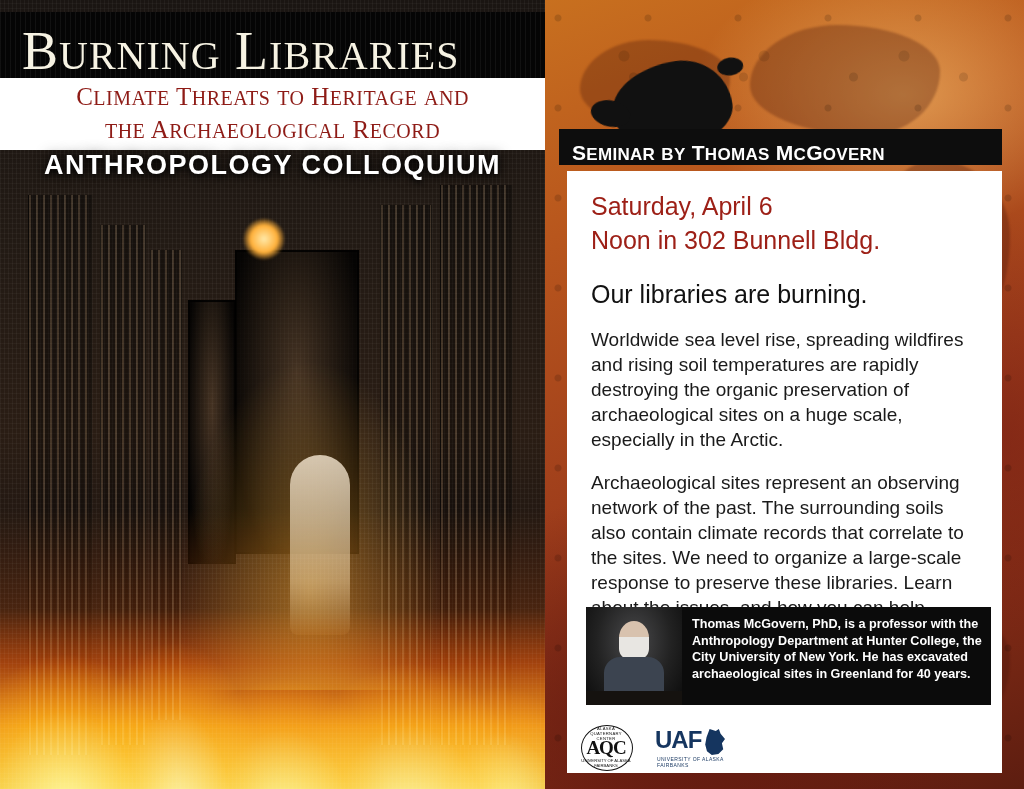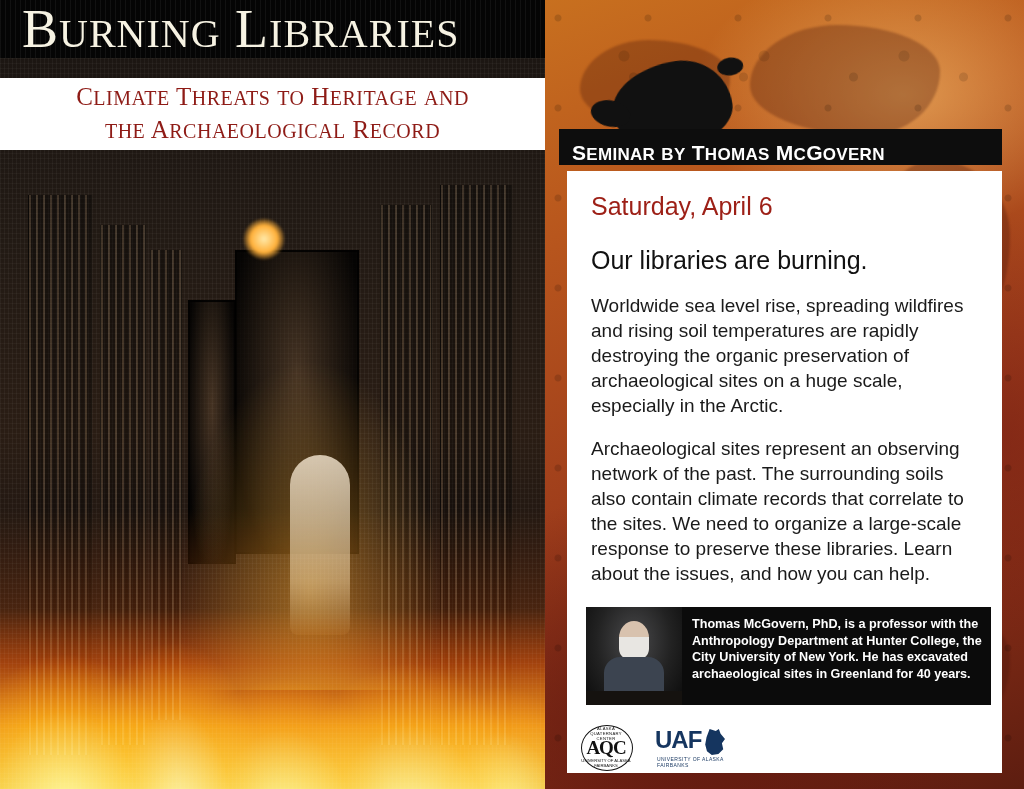--- a/index.html
+++ b/index.html
@@ -122,22 +122,22 @@
     position: absolute;
     left: 180px; top: 360px;
     width: 260px; height: 330px;
     background: radial-gradient(ellipse at 50% 70%, rgba(255,170,40,.45), rgba(255,120,0,0) 70%);
     mix-blend-mode: screen;
   }
 
   
   .title-band {
     position: absolute;
-    left: 0; top: 0;
-    width: 545px; height: 58px;
+    left: 0; top: 12px;
+    width: 545px; height: 78px;
     background: #050505;
     display: flex;
     align-items: center;
   }
   .title-band .texture {
     position: absolute; inset: 0;
     background-image: repeating-linear-gradient(90deg, rgba(255,255,255,.05) 0 1px, transparent 1px 5px);
   }
   .main-title {
     position: relative;
@@ -408,28 +408,30 @@
   <div class="title-band">
     <div class="texture"></div>
     <div class="main-title"><span class="sc">B</span><span class="lc">U</span><span class="lc">R</span><span class="lc">N</span><span class="lc">I</span><span class="lc">N</span><span class="lc">G</span><span class="sc"> </span><span class="sc">L</span><span class="lc">I</span><span class="lc">B</span><span class="lc">R</span><span class="lc">A</span><span class="lc">R</span><span class="lc">I</span><span class="lc">E</span><span class="lc">S</span></div>
   </div>
 
   <div class="subtitle-band">
     <div class="subtitle-line"><span class="sc">C</span><span class="lc">L</span><span class="lc">I</span><span class="lc">M</span><span class="lc">A</span><span class="lc">T</span><span class="lc">E</span><span class="sc"> </span><span class="sc">T</span><span class="lc">H</span><span class="lc">R</span><span class="lc">E</span><span class="lc">A</span><span class="lc">T</span><span class="lc">S</span><span class="sc"> </span><span class="lc">T</span><span class="lc">O</span><span class="sc"> </span><span class="sc">H</span><span class="lc">E</span><span class="lc">R</span><span class="lc">I</span><span class="lc">T</span><span class="lc">A</span><span class="lc">G</span><span class="lc">E</span><span class="sc"> </span><span class="lc">A</span><span class="lc">N</span><span class="lc">D</span></div>
     <div class="subtitle-line"><span class="lc">T</span><span class="lc">H</span><span class="lc">E</span><span class="sc"> </span><span class="sc">A</span><span class="lc">R</span><span class="lc">C</span><span class="lc">H</span><span class="lc">A</span><span class="lc">E</span><span class="lc">O</span><span class="lc">L</span><span class="lc">O</span><span class="lc">G</span><span class="lc">I</span><span class="lc">C</span><span class="lc">A</span><span class="lc">L</span><span class="sc"> </span><span class="sc">R</span><span class="lc">E</span><span class="lc">C</span><span class="lc">O</span><span class="lc">R</span><span class="lc">D</span></div>
   </div>
 
+  <div class="colloquium">Anthropology Colloquium</div>
 
   <div class="ink-splash"></div>
   <div class="seminar-band">
     <div class="seminar-text"><span class="sc">S</span><span class="lc">E</span><span class="lc">M</span><span class="lc">I</span><span class="lc">N</span><span class="lc">A</span><span class="lc">R</span><span class="sc"> </span><span class="lc">B</span><span class="lc">Y</span><span class="sc"> </span><span class="sc">T</span><span class="lc">H</span><span class="lc">O</span><span class="lc">M</span><span class="lc">A</span><span class="lc">S</span><span class="sc"> </span><span class="sc">M</span><span class="lc">C</span><span class="sc">G</span><span class="lc">O</span><span class="lc">V</span><span class="lc">E</span><span class="lc">R</span><span class="lc">N</span></div>
   </div>
 
   <div class="panel">
     <div class="when">Saturday, April 6</div>
+    <div class="when">Noon in 302 Bunnell Bldg.</div>
     <div class="lede">Our libraries are burning.</div>
     <p class="body-p">Worldwide sea level rise, spreading wildfires and rising soil temperatures are rapidly destroying the organic preservation of archaeological sites on a huge scale, especially in the Arctic.</p>
     <p class="body-p">Archaeological sites represent an observing network of the past.  The surrounding soils also contain climate records that correlate to the sites. We need to organize a large-scale response to preserve these libraries. Learn about the issues, and how you can help.</p>
   </div>
 
   <div class="bio">
     <div class="bio-photo">
       <div class="head"></div>
       <div class="beard"></div>
       <div class="body"></div>

